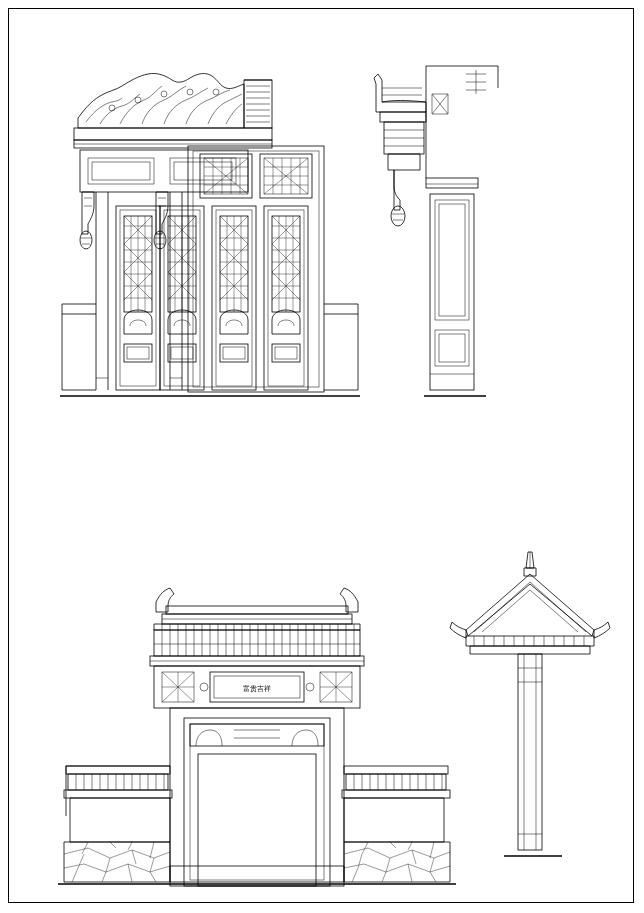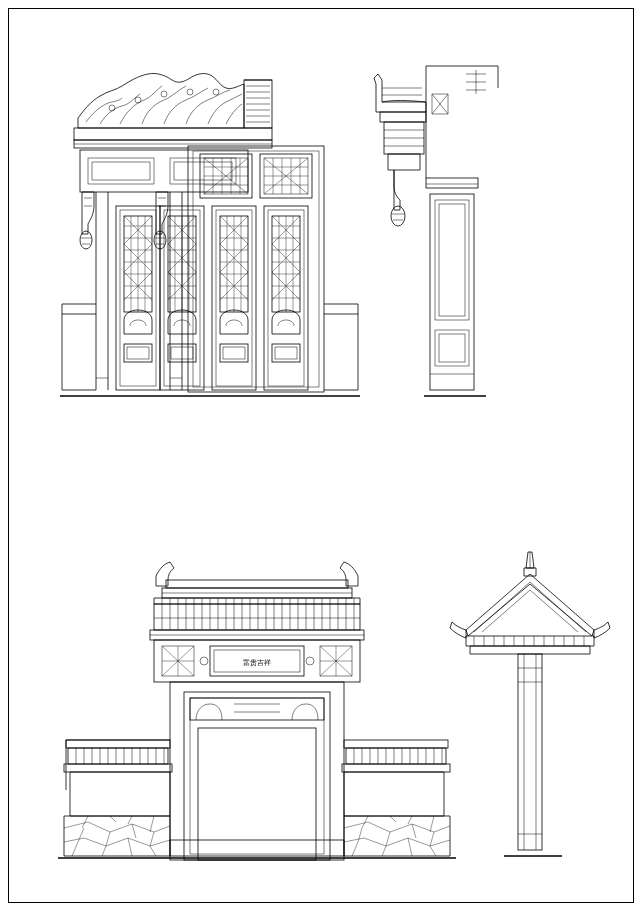--- a/index.html
+++ b/index.html
@@ -235,21 +235,21 @@
         <rect class="ln-thin" x="73" y="276" width="26" height="28"></rect>
         <path class="ln-thin" d="M64,316 L108,316"></path>
       </g>
 
       <g>
         <path class="ln-thick" d="M58,338 L120,338"></path>
       </g>
     </svg>
   </div>
 
-  <div class="drawing" style="left:58px; top:540px;">
+  <div class="drawing" style="left:58px; top:566px;">
     <svg width="400" height="330" viewBox="0 0 400 330">
 
       <g>
         <path class="ln" d="M98,36 C102,28 106,24 112,22 L116,28 C112,31 110,35 110,40 L110,46 L98,46 Z"></path>
         <path class="ln" d="M300,36 C296,28 292,24 286,22 L282,28 C286,31 288,35 288,40 L288,46 L300,46 Z"></path>
         <rect class="ln" x="108" y="40" width="182" height="8"></rect>
         <rect class="ln" x="104" y="48" width="190" height="10"></rect>
         <path class="ln-thin" d="M104,53 L294,53"></path>
 
         <path class="ln" d="M96,58 L302,58 L302,64 L96,64 Z"></path>

